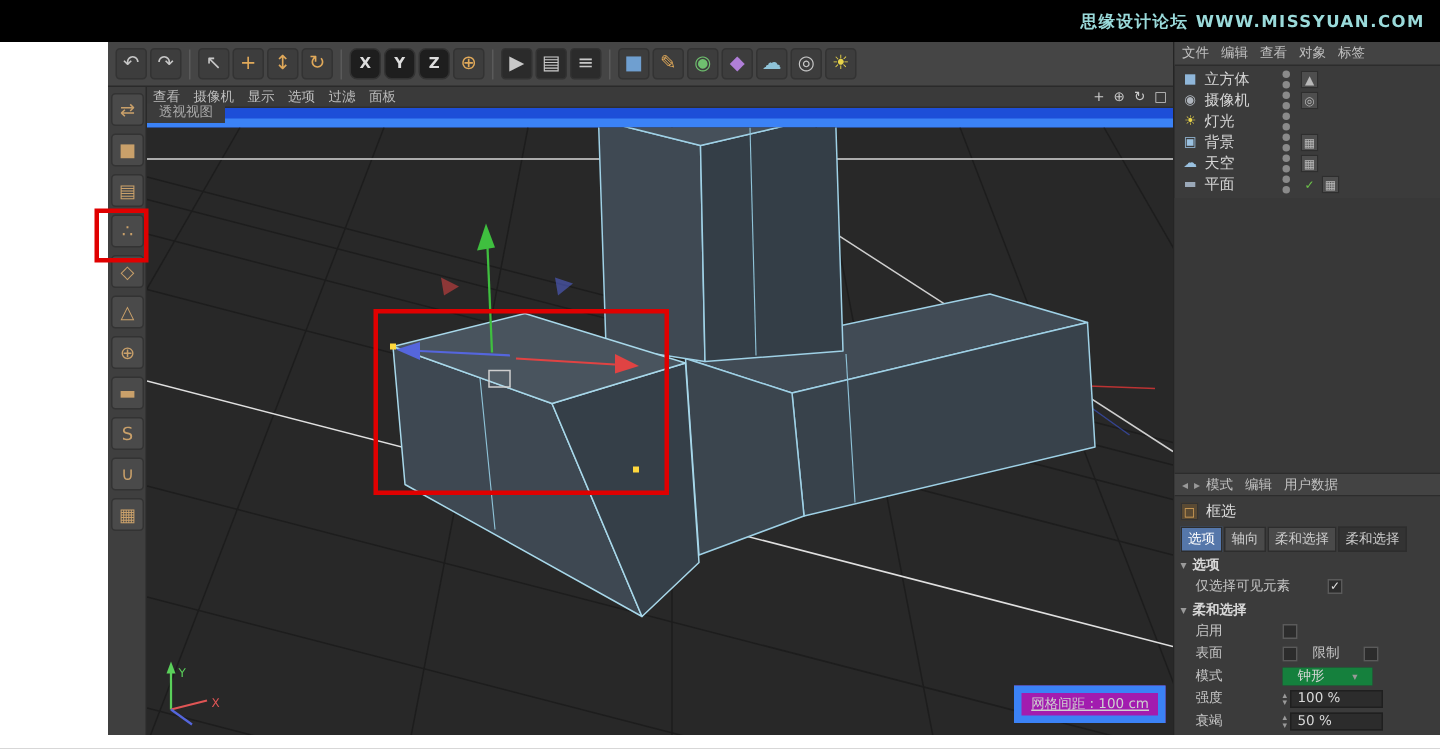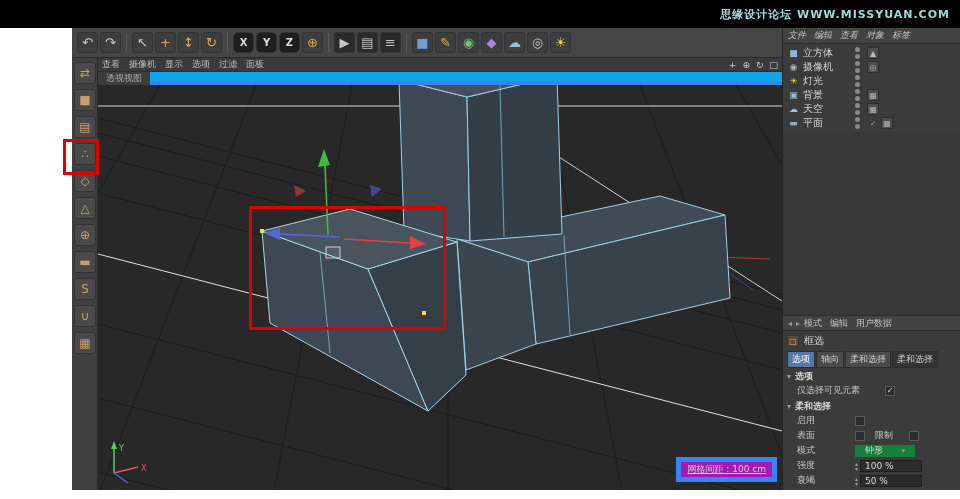--- a/index.html
+++ b/index.html
@@ -29,36 +29,36 @@
   .pal-icon { position:absolute; left:2px; width:22px; height:22px; background:#4a4a4a; border:1px solid #333;
               border-radius:3px; color:#c9a06a; font-size:12px; display:flex; align-items:center; justify-content:center; }
 
   
   .viewport { position:absolute; left:98px; top:58px; width:684px; height:432px; background:#282828; }
   .vp-menubar { height:14px; background:#3a3a3a; display:flex; align-items:center; padding:0 4px;
                 border-bottom:1px solid #2e2e2e; }
   .vp-menu-item { font-size:9px; color:#bdbdbd; margin-right:9px; cursor:default; }
   .vp-corner { margin-left:auto; display:flex; }
   .vp-corner span { font-size:9px; color:#cccccc; margin-left:6px; }
-  .vp-tabbar { height:13px; background:#0ea5e9; display:flex; border-bottom:4px solid #3b82f6; }
+  .vp-tabbar { height:13px; background:#1d4ed8; display:flex; align-items:center; border-bottom:6px solid #3b82f6; }
   .vp-tab { font-size:9px; color:#a8a8a8; background:#3c3c3c; padding:0 8px; height:13px; line-height:13px; }
   .scene { position:relative; width:684px; height:405px; }
   .grid-label { position:absolute; right:5px; bottom:8px; background:#a21caf; border:5px solid #3b82f6;
                 color:#cfcfcf; font-size:9px; padding:1px 6px;text-decoration:underline; }
 
   
   .red-box { position:absolute; border:3px solid #e00000; background:transparent; }
   .red-box.palette { left:63px; top:139px; width:36px; height:36px; }
   .red-box.model { left:249px; top:206px; width:197px; height:124px; }
 
   
   .right-panel { position:absolute; left:782px; top:28px; width:178px; height:462px; background:#3b3b3b;
                  border-left:1px solid #252525; display:flex; flex-direction:column; }
   .om-menu { height:16px; background:#434343; display:flex; align-items:center; padding:0 5px; border-bottom:1px solid #2c2c2c; }
-  .om-menu span { font-size:9px; color:#c0c0c0; margin-right:8px; cursor:default;font-style:italic; }
+  .om-menu span { font-size:9px; color:#c0c0c0; margin-right:8px; cursor:default; }
   .om-list { padding:2px 0; }
   .om-row { height:14px; display:flex; align-items:center; padding:0 4px; }
   .om-type { width:13px; font-size:9px; color:#8fb6d9; text-align:center; }
   .om-name { font-size:10px; color:#d6d6d6; margin-left:3px; flex:0 0 52px; }
   .om-dots { display:flex; flex-direction:column; justify-content:center; margin-right:5px; }
   .om-dots i { width:5px; height:5px; border-radius:50%; background:#8a8a8a; margin:1px 0; }
   .om-tag { font-size:8px; color:#b8b8b8; background:#4e4e4e; border:1px solid #2e2e2e; width:12px; height:12px;
             display:flex; align-items:center; justify-content:center; margin-left:2px; }
   .om-tag.green { color:#6cc24a; background:transparent; border:none; }
   .om-filler { flex:1; background:#383838; }

